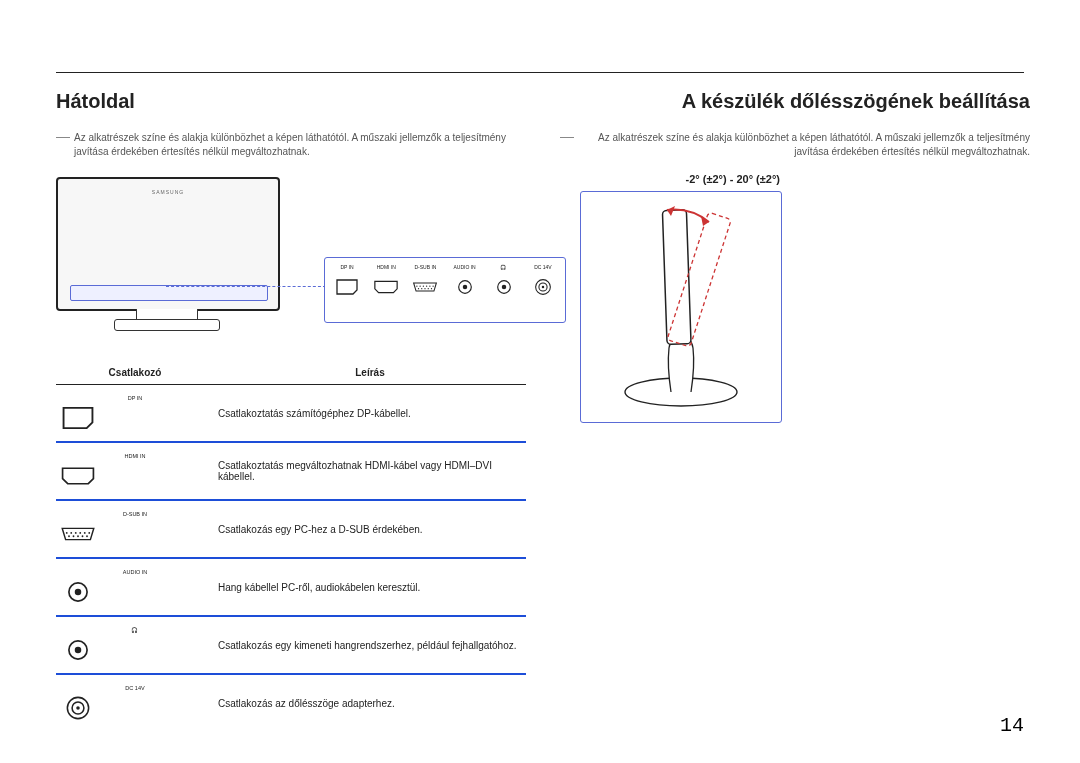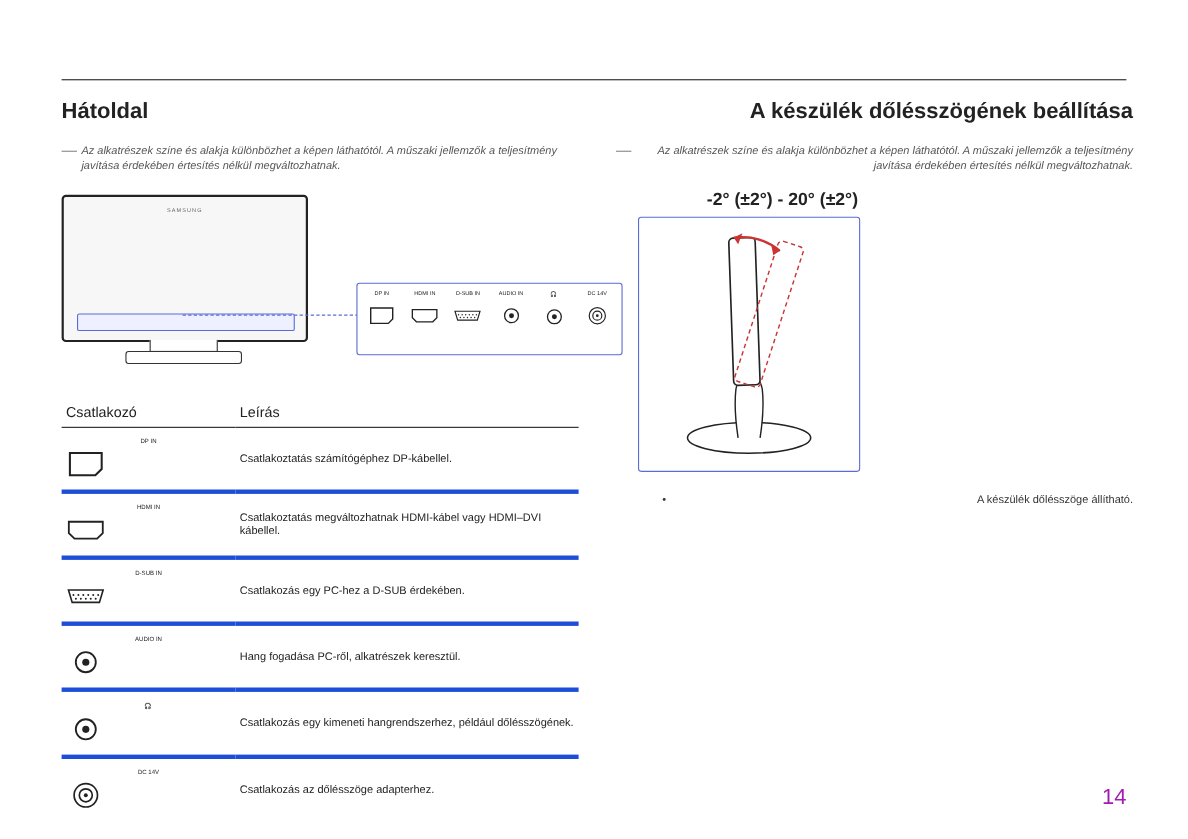--- a/index.html
+++ b/index.html
@@ -42,21 +42,21 @@
     line-height: 1.4;
     margin-bottom: 14px;
   }
   .dash-note .dash {
     width: 14px;
     flex: 0 0 auto;
     border-top: 1px solid #888;
     margin-top: 6px;
     margin-right: 4px;
   }
-  .dash-note .txt { flex: 1; font-style: italic; }
+  .dash-note .txt { flex: 1; }
 
   
   .monitor-figure {
     position: relative;
     width: 470px;
     height: 170px;
   }
   .monitor-body {
     position: absolute;
     left: 0; top: 4px;
@@ -133,31 +133,31 @@
   }
   svg.portsvg { display:block; }
 
   
   .port-table {
     margin-top: 18px;
     width: 470px;
     border-collapse: collapse;
   }
   .port-table th {
-    text-align: left;
-    font-size: 13px;
-    font-weight: 400;
+    text-align: center;
+    font-size: 10px;
+    font-weight: 700;
     padding: 6px 4px 6px 4px;
     border-bottom: 1.5px solid #222;
   }
   .port-table th.colA { width: 150px; }
   .port-table td {
     font-size: 10px;
     padding: 10px 4px;
-    border-bottom: 4px solid #1d4ed8;
+    border-bottom: 2px solid #1d4ed8;
     vertical-align: middle;
   }
   .port-table tr:last-child td { border-bottom: none; }
   .port-table td.colA {
     text-align: center;
   }
   .tlabel {
     font-size: 5.5px;
     color: #222;
     margin-bottom: 4px;
@@ -173,21 +173,21 @@
   .tilt-box {
     border: 1.5px solid #5a6bd6;
     border-radius: 3px;
     width: 200px;
     height: 230px;
     margin-top: 6px;
     position: relative;
     background:#fff;
   }
   .tilt-caption {
-    font-size: 16px;
+    font-size: 11px;
     font-weight: 700;
     margin-left: 4px;
   }
   .bullets {
     margin-top: 20px;
     font-size: 10px;
     color: #333;
   }
   .bullets li {
     list-style: none;
@@ -199,21 +199,22 @@
     content: "•";
     position: absolute;
     left: 2px;
     top: 0;
   }
   .page-number {
     position: absolute;
     right: 56px;
     bottom: 26px;
     font-size: 20px;
-    color: #a21caf;
+    color: #000000;
+    font-family: Liberation Mono, monospace;
   }
 </style>
 </head>
 <body>
 
 <svg width="0" height="0" style="position:absolute">
   <defs>
     <g id="shape-dp">
       <path d="M2,2 h20 v10 l-4,4 h-16 z" fill="none" stroke="#222" stroke-width="1.3"></path>
     </g>
@@ -352,30 +353,30 @@
     </td>
     <td>Csatlakozás egy PC-hez a D-SUB érdekében.</td>
           </tr>
           <tr>
     <td class="colA">
       <span class="tlabel">AUDIO IN</span>
       <svg class="portsvg" width="36" height="26" viewBox="0 0 20 20">
                 <use href="#shape-jack"></use>
               </svg>
     </td>
-    <td>Hang fogadása PC-ről, alkatrészek keresztül.</td>
+    <td>Hang kábellel PC-ről, audiokábelen keresztül.</td>
           </tr>
           <tr>
     <td class="colA">
       <span class="tlabel">🎧</span>
       <svg class="portsvg" width="36" height="26" viewBox="0 0 20 20">
                 <use href="#shape-jack"></use>
               </svg>
     </td>
-    <td>Csatlakozás egy kimeneti hangrendszerhez, például dőlésszögének.</td>
+    <td>Csatlakozás egy kimeneti hangrendszerhez, például fejhallgatóhoz.</td>
           </tr>
           <tr>
     <td class="colA">
       <span class="tlabel">DC 14V</span>
       <svg class="portsvg" width="36" height="26" viewBox="0 0 22 22">
                 <use href="#shape-dc"></use>
               </svg>
     </td>
     <td>Csatlakozás az dőlésszöge adapterhez.</td>
           </tr>
@@ -408,18 +409,17 @@
           </g>
 
           <path d="M86,18 A56 56 0 0 1 128,30" fill="none" stroke="#c33" stroke-width="2"></path>
           <polygon points="128,30 120,24 122,34" fill="#c33"></polygon>
           <polygon points="86,18 94,14 90,24" fill="#c33"></polygon>
         </svg>
       </div>
     </div>
 
     <ul class="bullets" id="right-bullets">
-        <li>A készülék dőlésszöge állítható.</li>
       </ul>
   </div>
 
   <div class="page-number">14</div>
 </div>
 
 </body></html>

